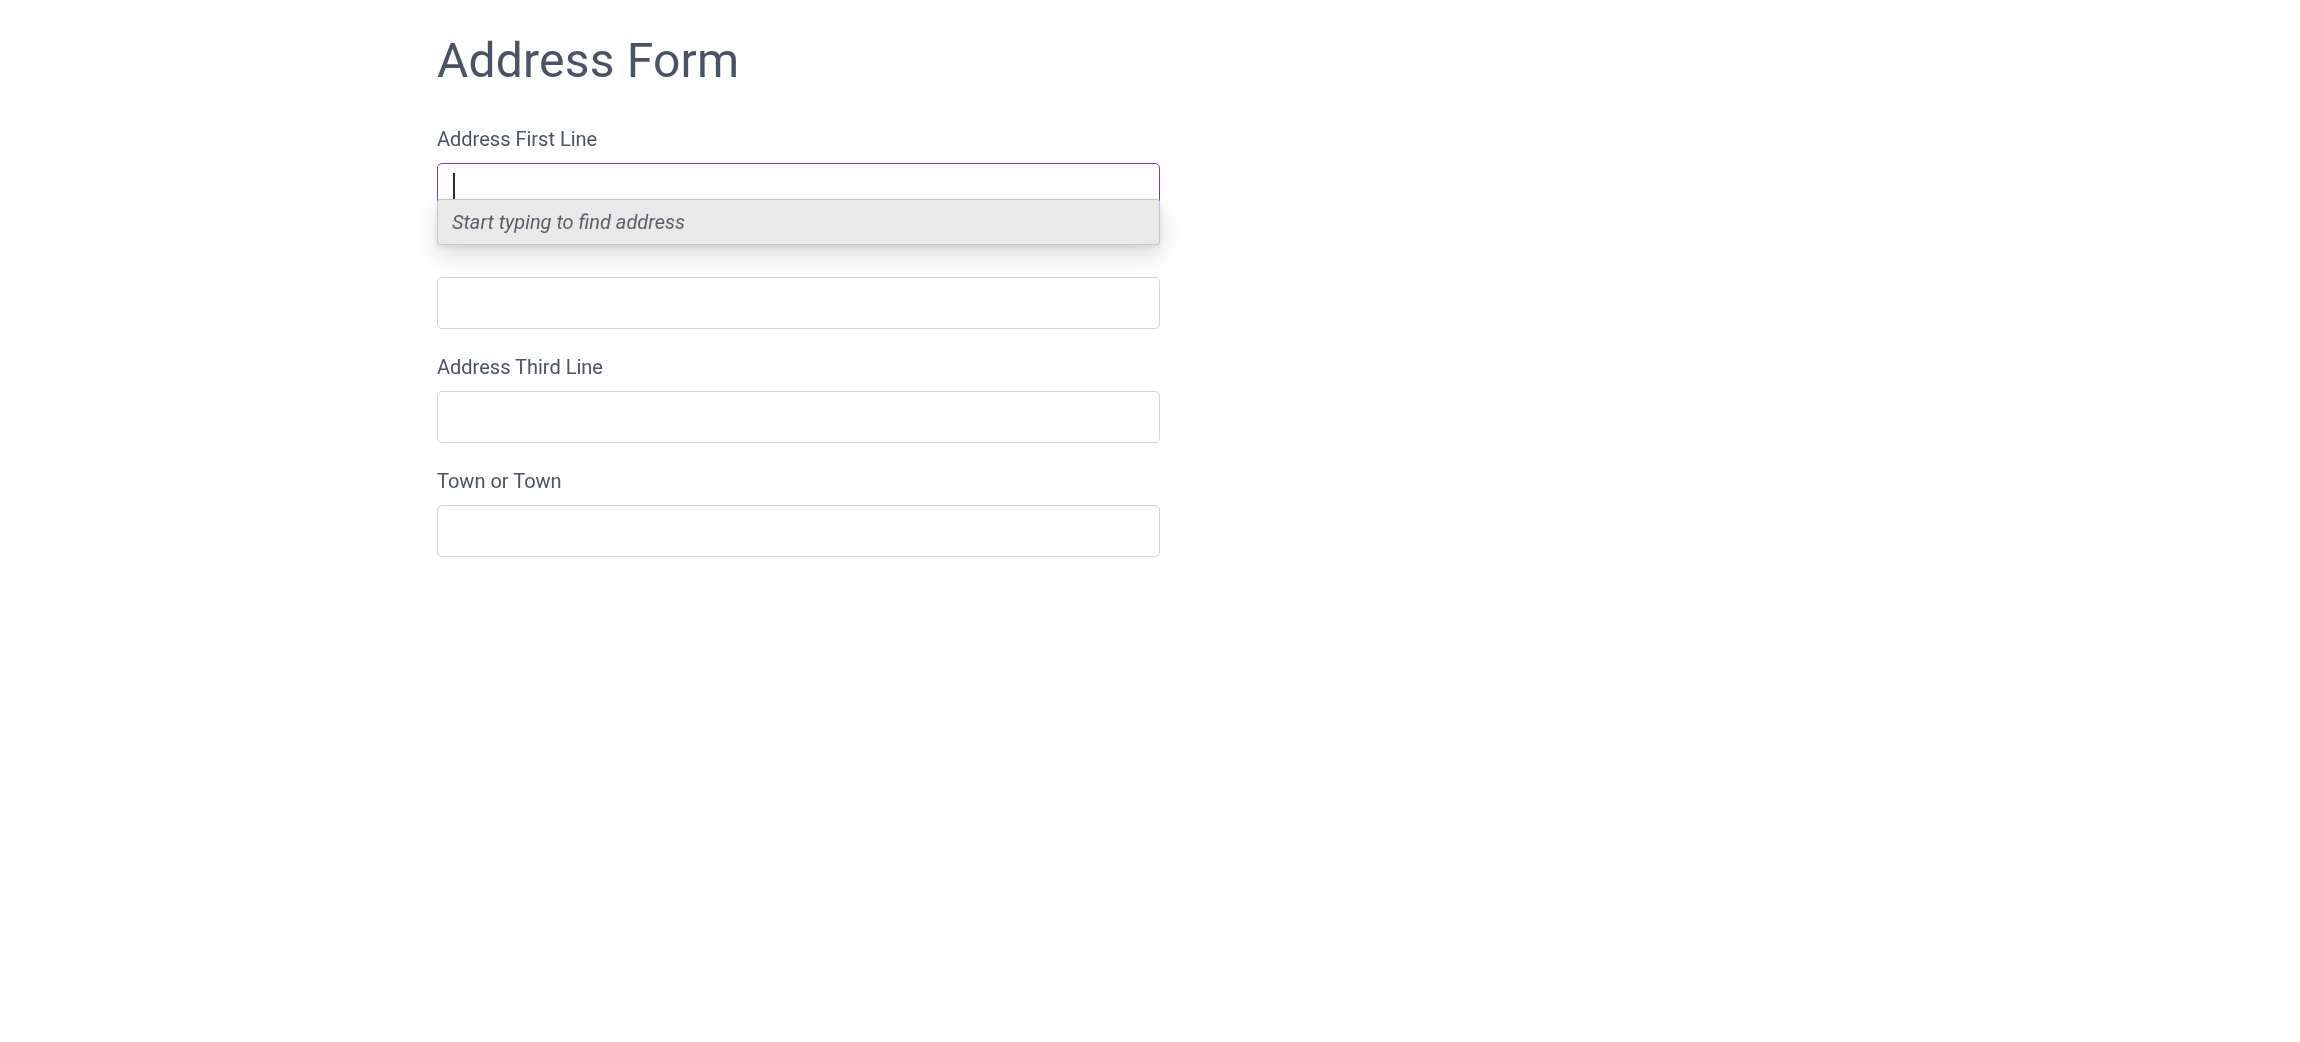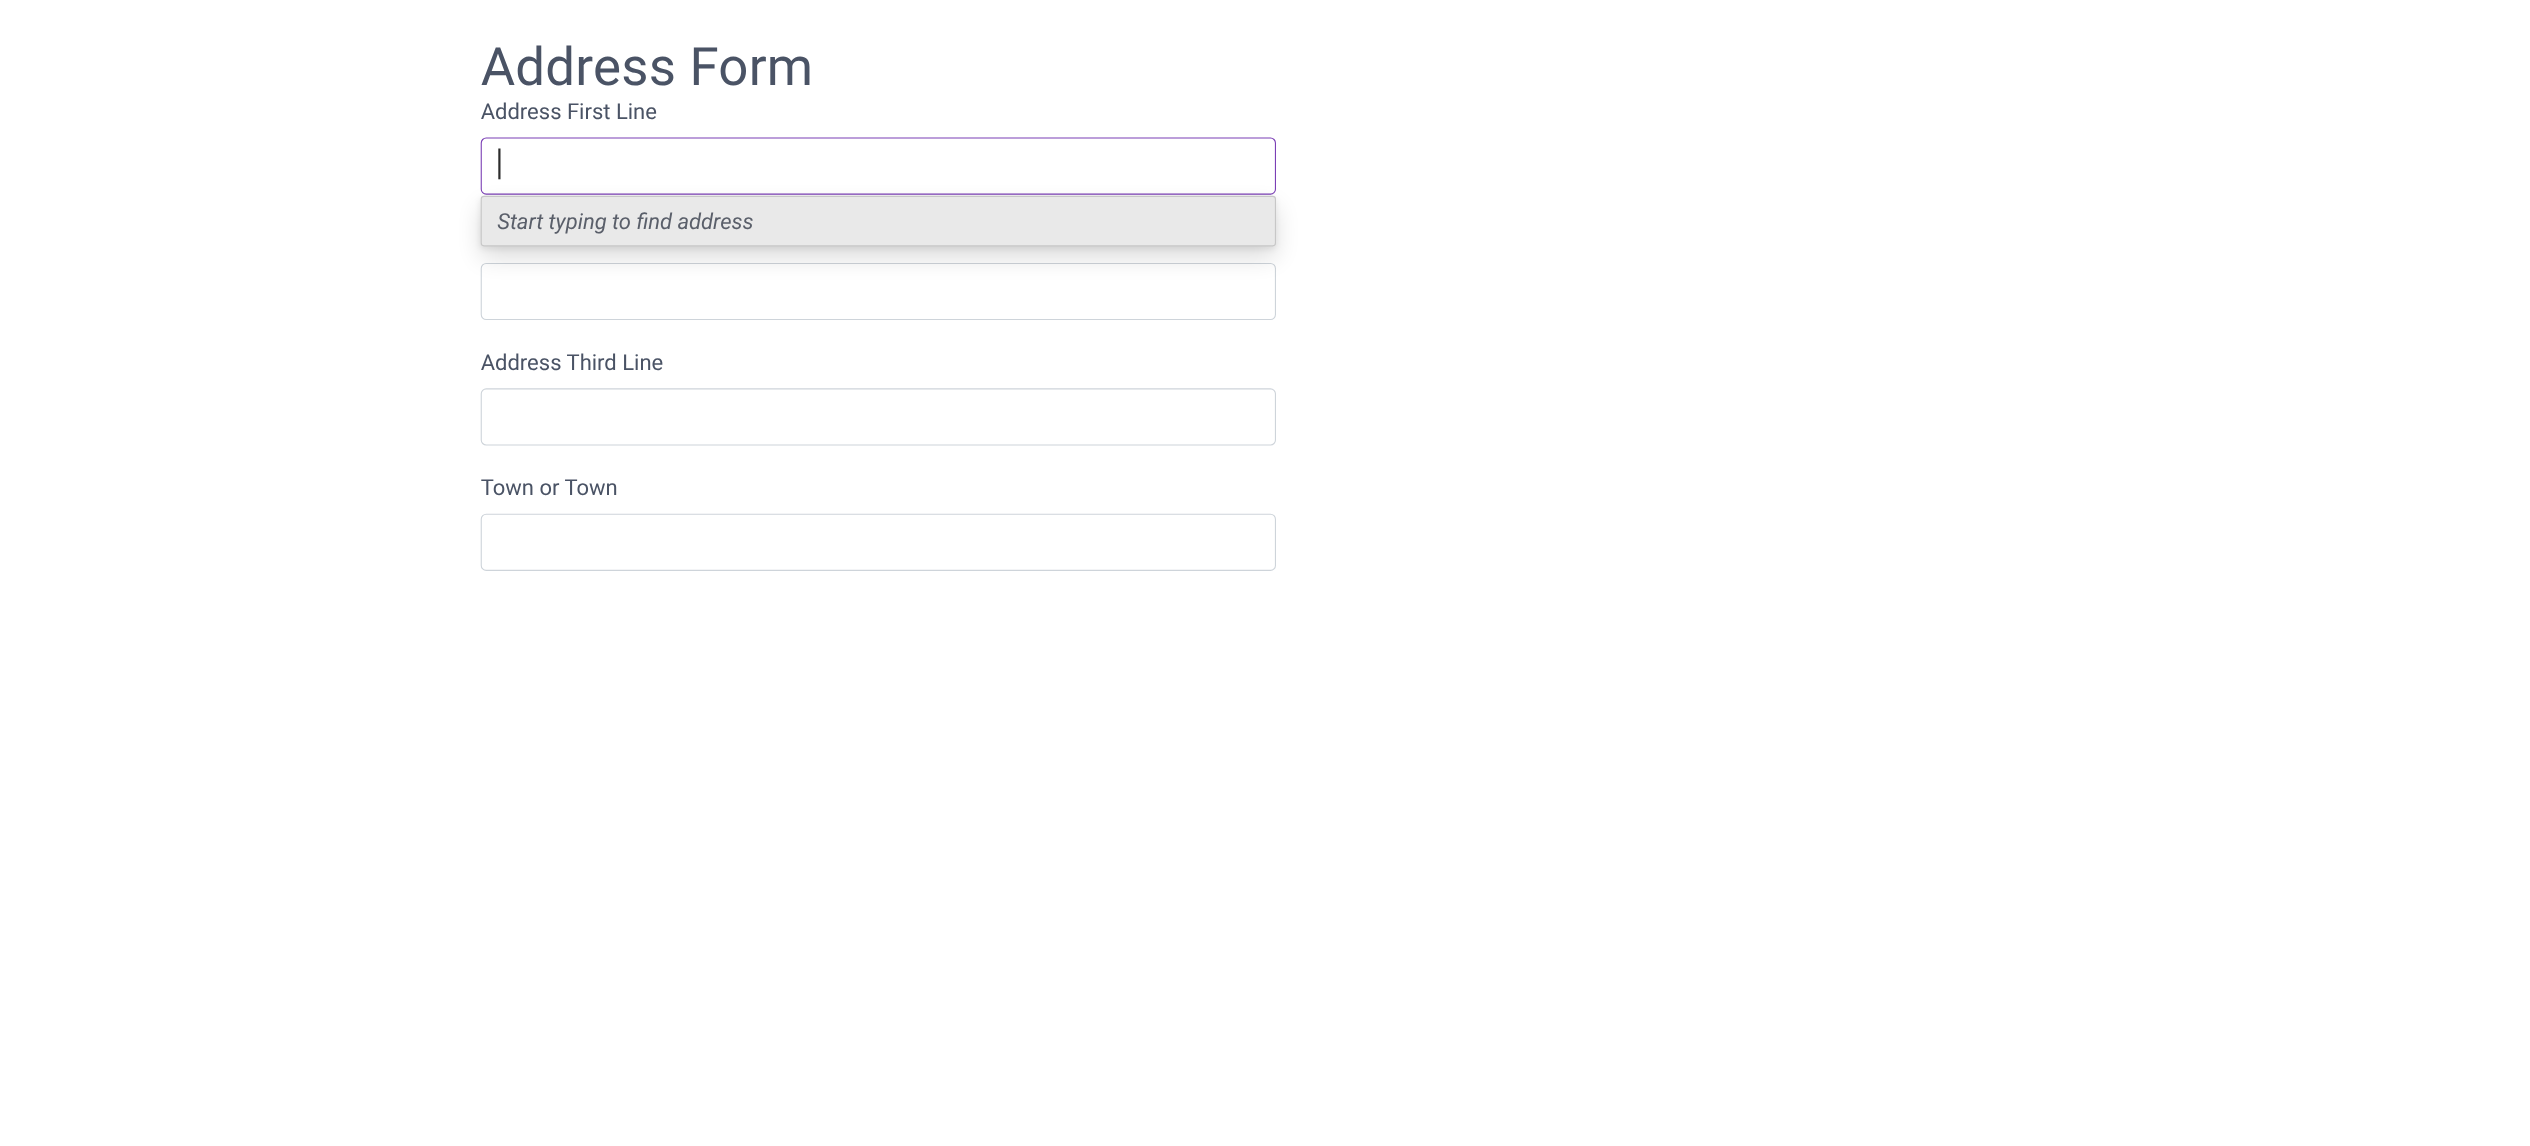--- a/index.html
+++ b/index.html
@@ -16,20 +16,21 @@
     }
     .container {
       width: 723px;
       margin-left: 437px;
       position: relative;
     }
     h1.page-title {
       font-size: 48px;
       font-weight: 400;
       color: #4a5365;
+      margin-bottom: 38px;
       letter-spacing: 0.2px;
     }
     .form-group {
       margin-bottom: 26px;
       position: relative;
     }
     label.field-label {
       display: block;
       font-size: 20px;
       font-weight: 400;
@@ -53,21 +54,21 @@
     .cursor-caret {
       position: absolute;
       left: 16px;
       top: 46px;
       width: 1.5px;
       height: 28px;
       background: #2c2c2c;
     }
     .autocomplete-dropdown {
       position: absolute;
-      top: 89px;
+      top: 72px;
       left: 0;
       width: 100%;
       background: #e9e9e9;
       border: 1px solid #c7c7c7;
       border-radius: 3px;
       box-shadow: 0 10px 22px rgba(0,0,0,0.14), 0 2px 6px rgba(0,0,0,0.08);
       z-index: 10;
       padding: 10px 14px;
     }
     .autocomplete-hint {

